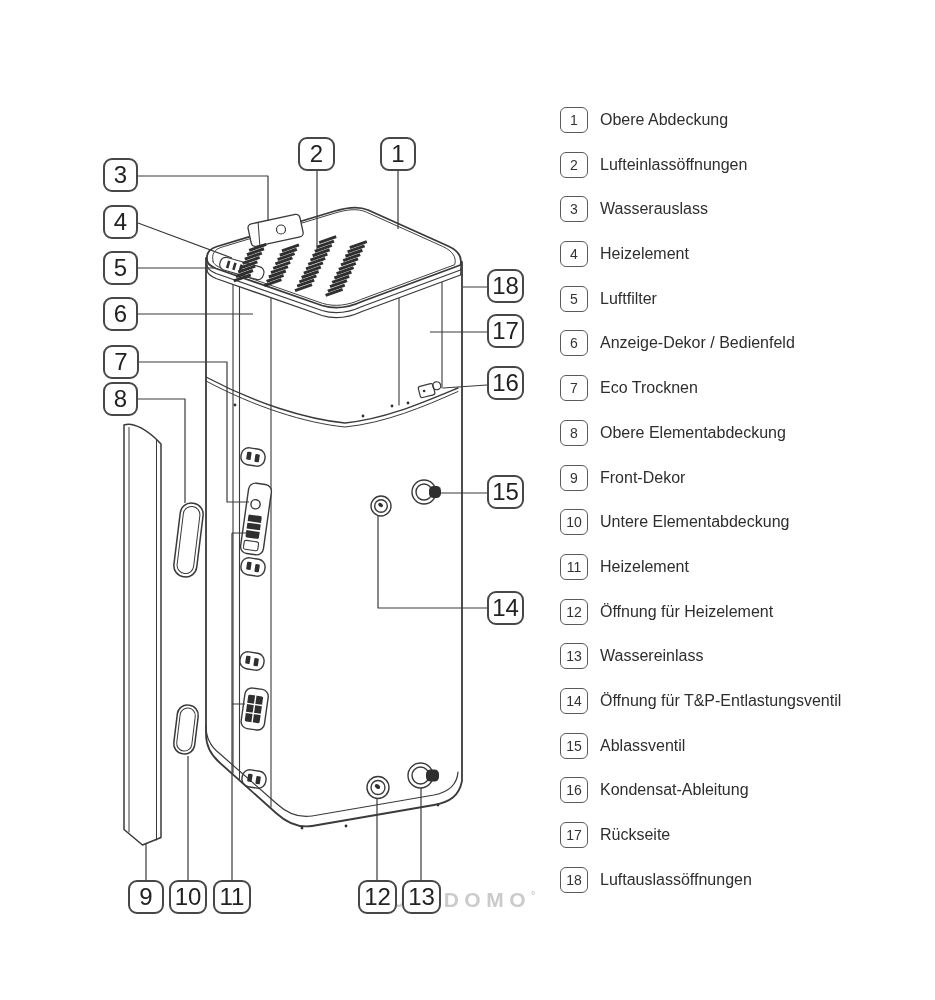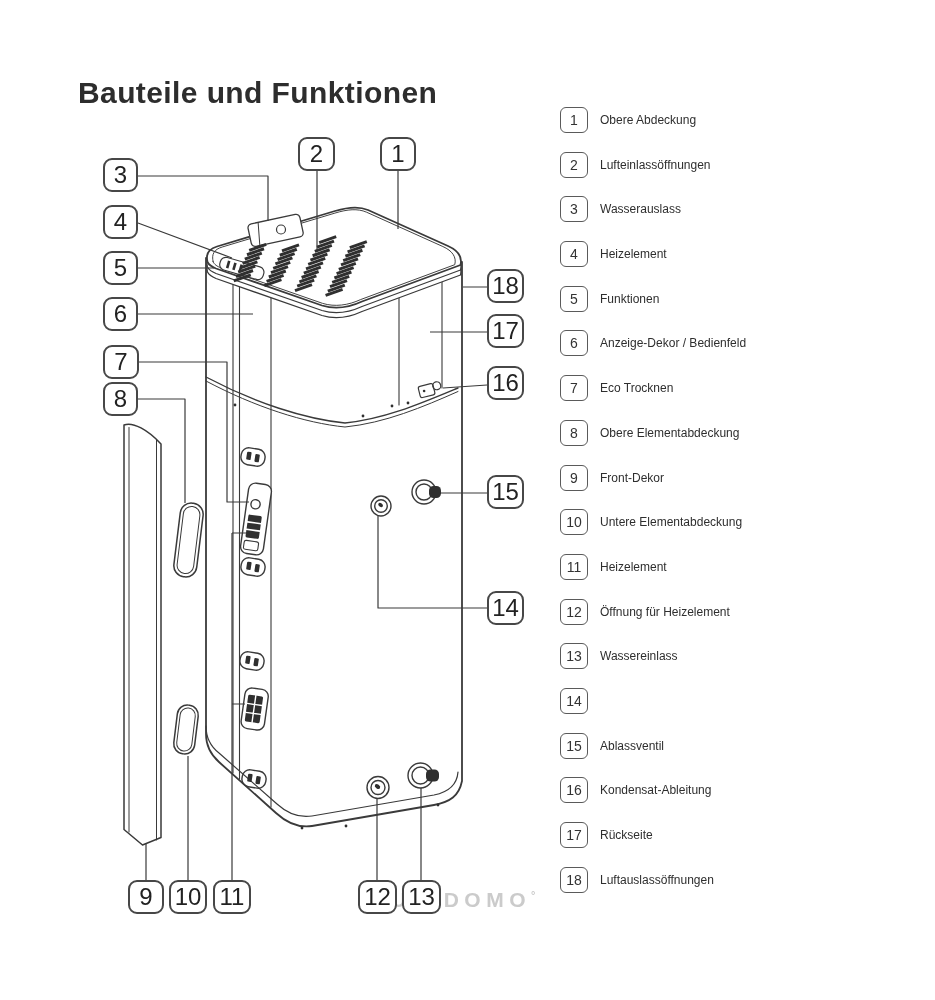--- a/index.html
+++ b/index.html
@@ -13,28 +13,27 @@
            justify-content:center;font-size:24px;color:#222;z-index:3;}
   .watermark{position:absolute;left:391px;top:888px;font-size:21px;font-weight:bold;
              letter-spacing:5.5px;color:#cbcbcb;z-index:2;white-space:nowrap;}
   .watermark sup{font-size:11px;letter-spacing:0;}
   .legend{position:absolute;left:0;top:0;width:935px;height:1000px;z-index:1;}
   .legend-row{position:absolute;left:560px;display:flex;align-items:center;gap:12px;
               white-space:nowrap;}
   .lnum{width:28px;height:26px;border:1.6px solid #5a5a5a;border-radius:6px;
         box-sizing:border-box;display:flex;align-items:center;justify-content:center;
         font-size:14px;color:#333;background:#fff;flex:0 0 auto;}
-  .llabel{font-size:12px;color:#2e2e2e;}
+  .llabel{font-size:16px;color:#2e2e2e;}
 </style>
 </head>
 <body>
 
 <div class="page">
 
-  <h1 class="title">Bauteile und Funktionen</h1>
 
   <svg class="diagram-svg" width="935" height="1000" viewBox="0 0 935 1000">
     <g stroke="#3a3a3a" fill="none" stroke-linejoin="round" stroke-linecap="round">
 
       <g>
         <path d="M206,258 L206,734 C206,746 210,754 219,762 L276,813 C288,824 299,828 312,826
                  L434,805 C450,802 459,796 462,781 L462,262 Z" fill="#ffffff" stroke-width="1.8"></path>
 
         <path d="M206,726 C206,738 210,746 219,753 L277,804 C288,814 299,818 312,816
                  L434,795 C449,792 457,785 458,772" stroke-width="1.2"></path>
@@ -270,21 +269,21 @@
     <div class="legend-row" style="top:196px">
         <div class="lnum">3</div>
         <div class="llabel">Wasserauslass</div>
       </div>
     <div class="legend-row" style="top:241px">
         <div class="lnum">4</div>
         <div class="llabel">Heizelement</div>
       </div>
     <div class="legend-row" style="top:286px">
         <div class="lnum">5</div>
-        <div class="llabel">Funktionen</div>
+        <div class="llabel">Luftfilter</div>
       </div>
     <div class="legend-row" style="top:330px">
         <div class="lnum">6</div>
         <div class="llabel">Anzeige-Dekor / Bedienfeld</div>
       </div>
     <div class="legend-row" style="top:375px">
         <div class="lnum">7</div>
         <div class="llabel">Eco Trocknen</div>
       </div>
     <div class="legend-row" style="top:420px">
@@ -306,20 +305,21 @@
     <div class="legend-row" style="top:599px">
         <div class="lnum">12</div>
         <div class="llabel">Öffnung für Heizelement</div>
       </div>
     <div class="legend-row" style="top:643px">
         <div class="lnum">13</div>
         <div class="llabel">Wassereinlass</div>
       </div>
     <div class="legend-row" style="top:688px">
         <div class="lnum">14</div>
+        <div class="llabel">Öffnung für T&amp;P-Entlastungsventil</div>
       </div>
     <div class="legend-row" style="top:733px">
         <div class="lnum">15</div>
         <div class="llabel">Ablassventil</div>
       </div>
     <div class="legend-row" style="top:777px">
         <div class="lnum">16</div>
         <div class="llabel">Kondensat-Ableitung</div>
       </div>
     <div class="legend-row" style="top:822px">

